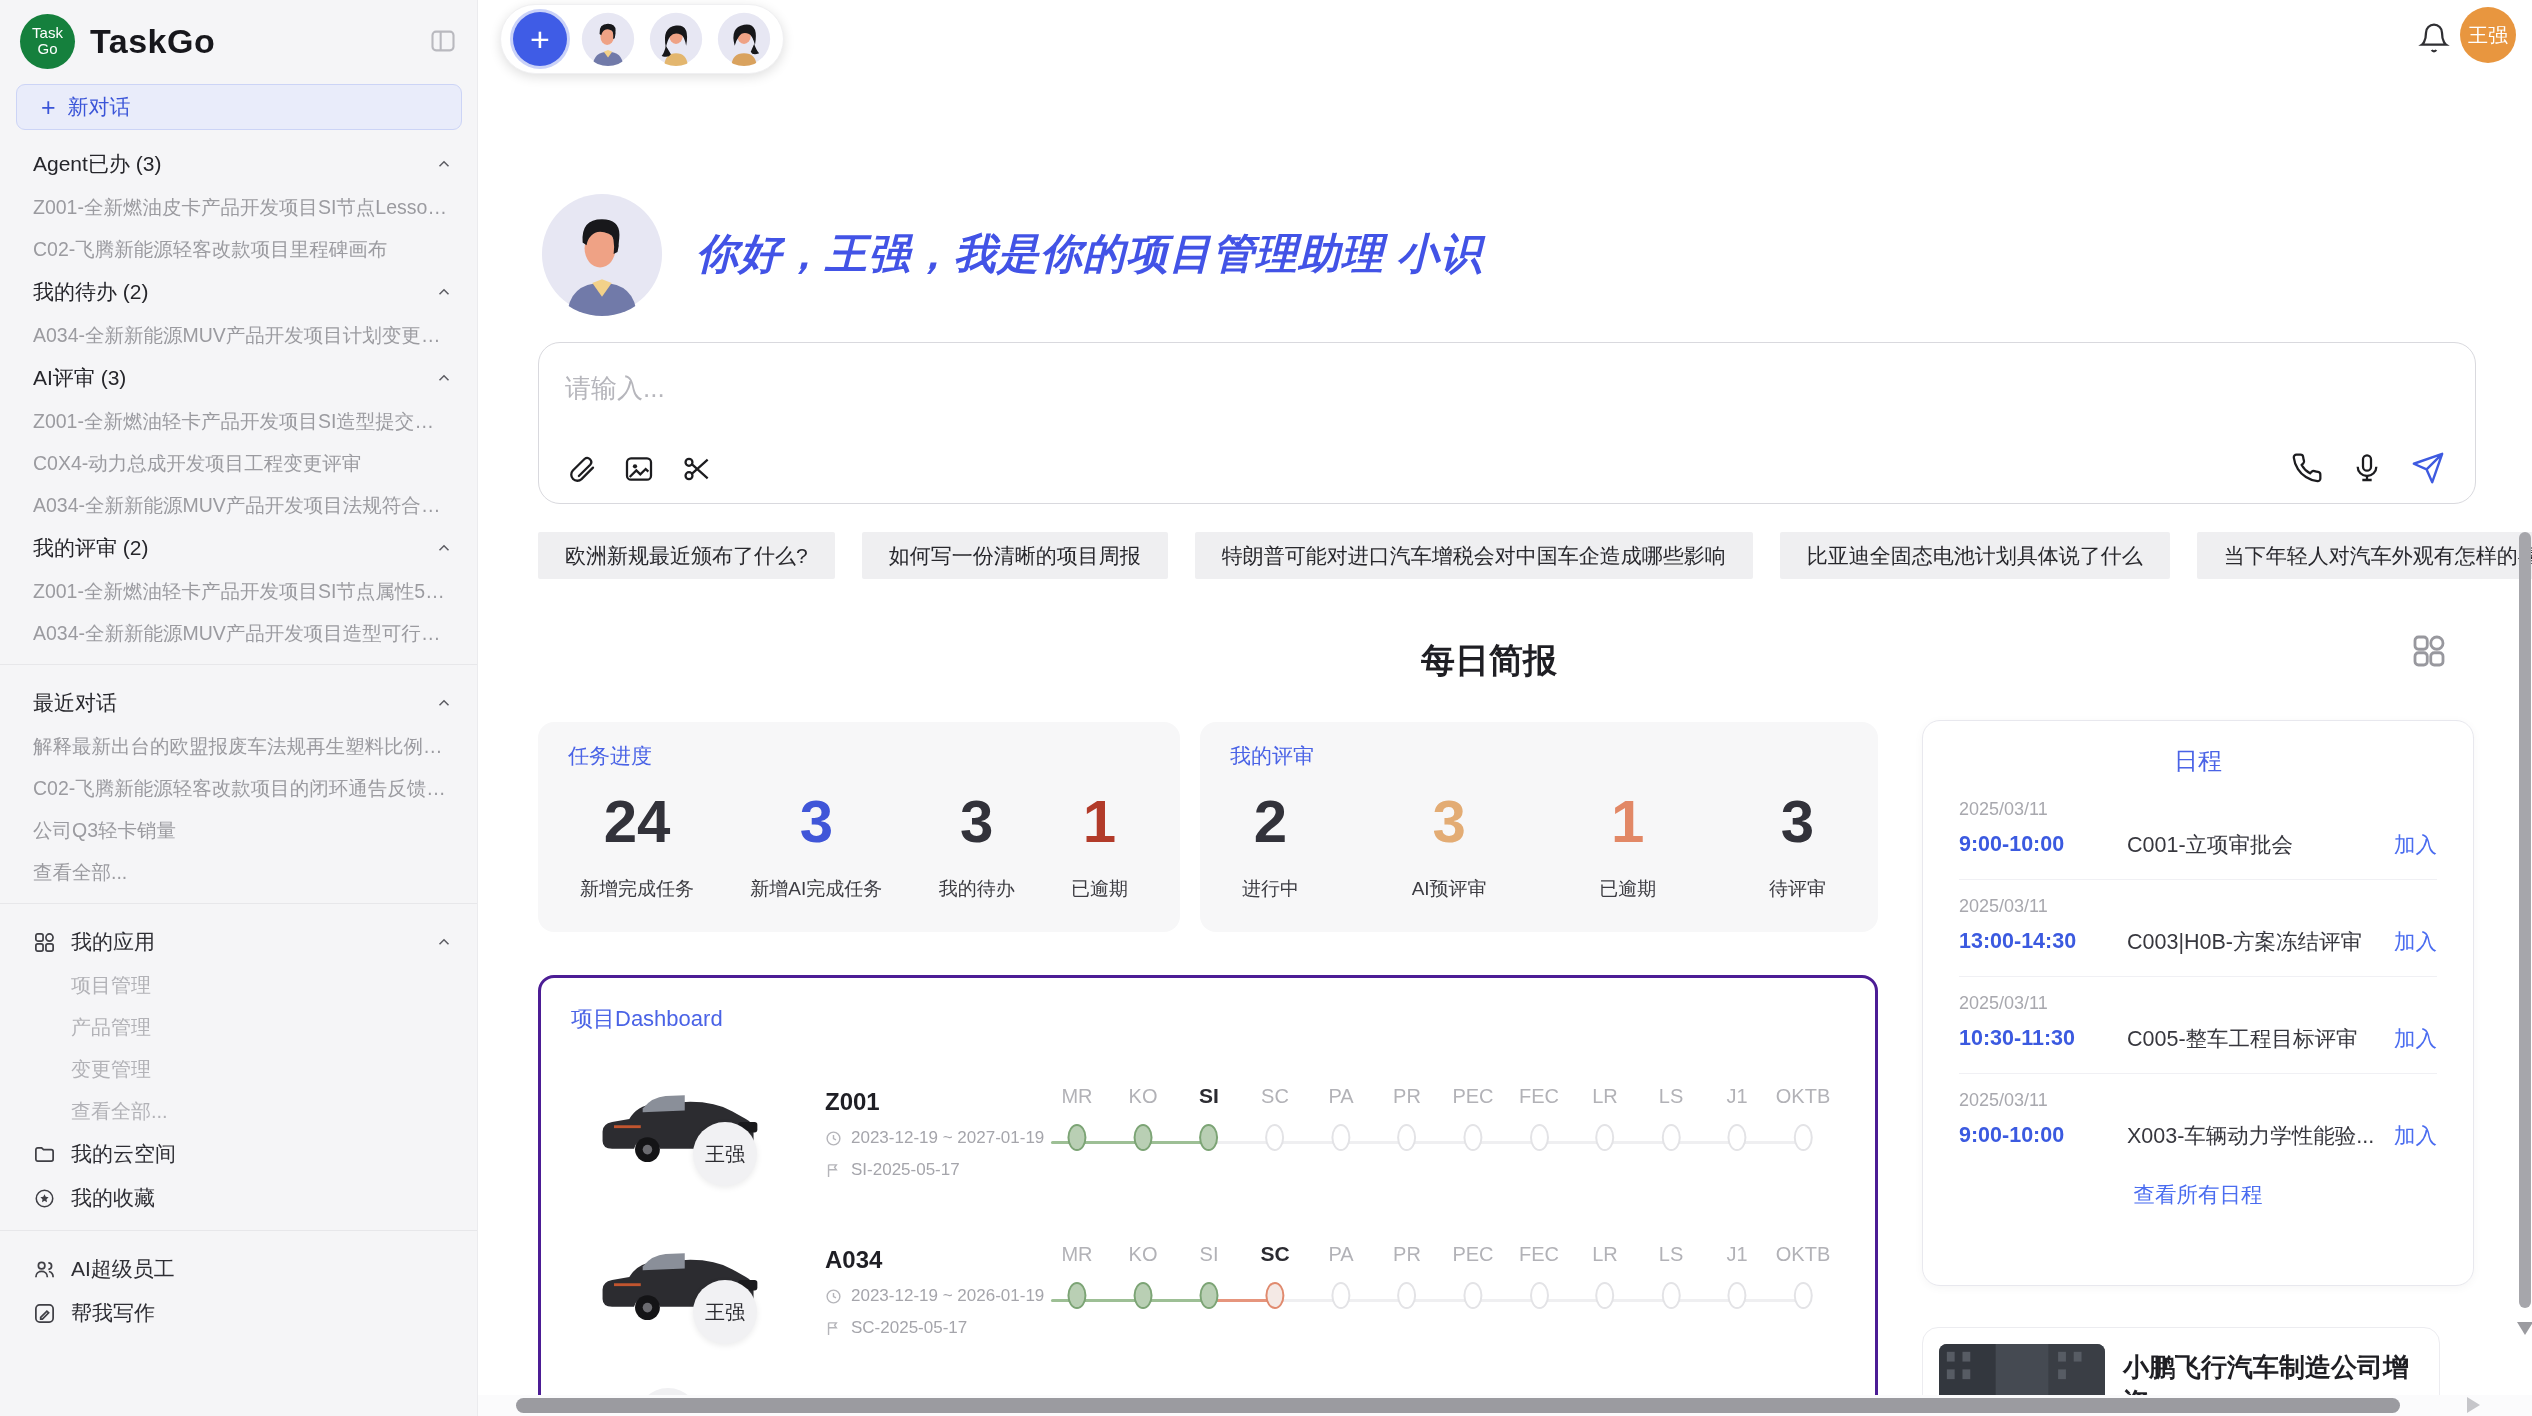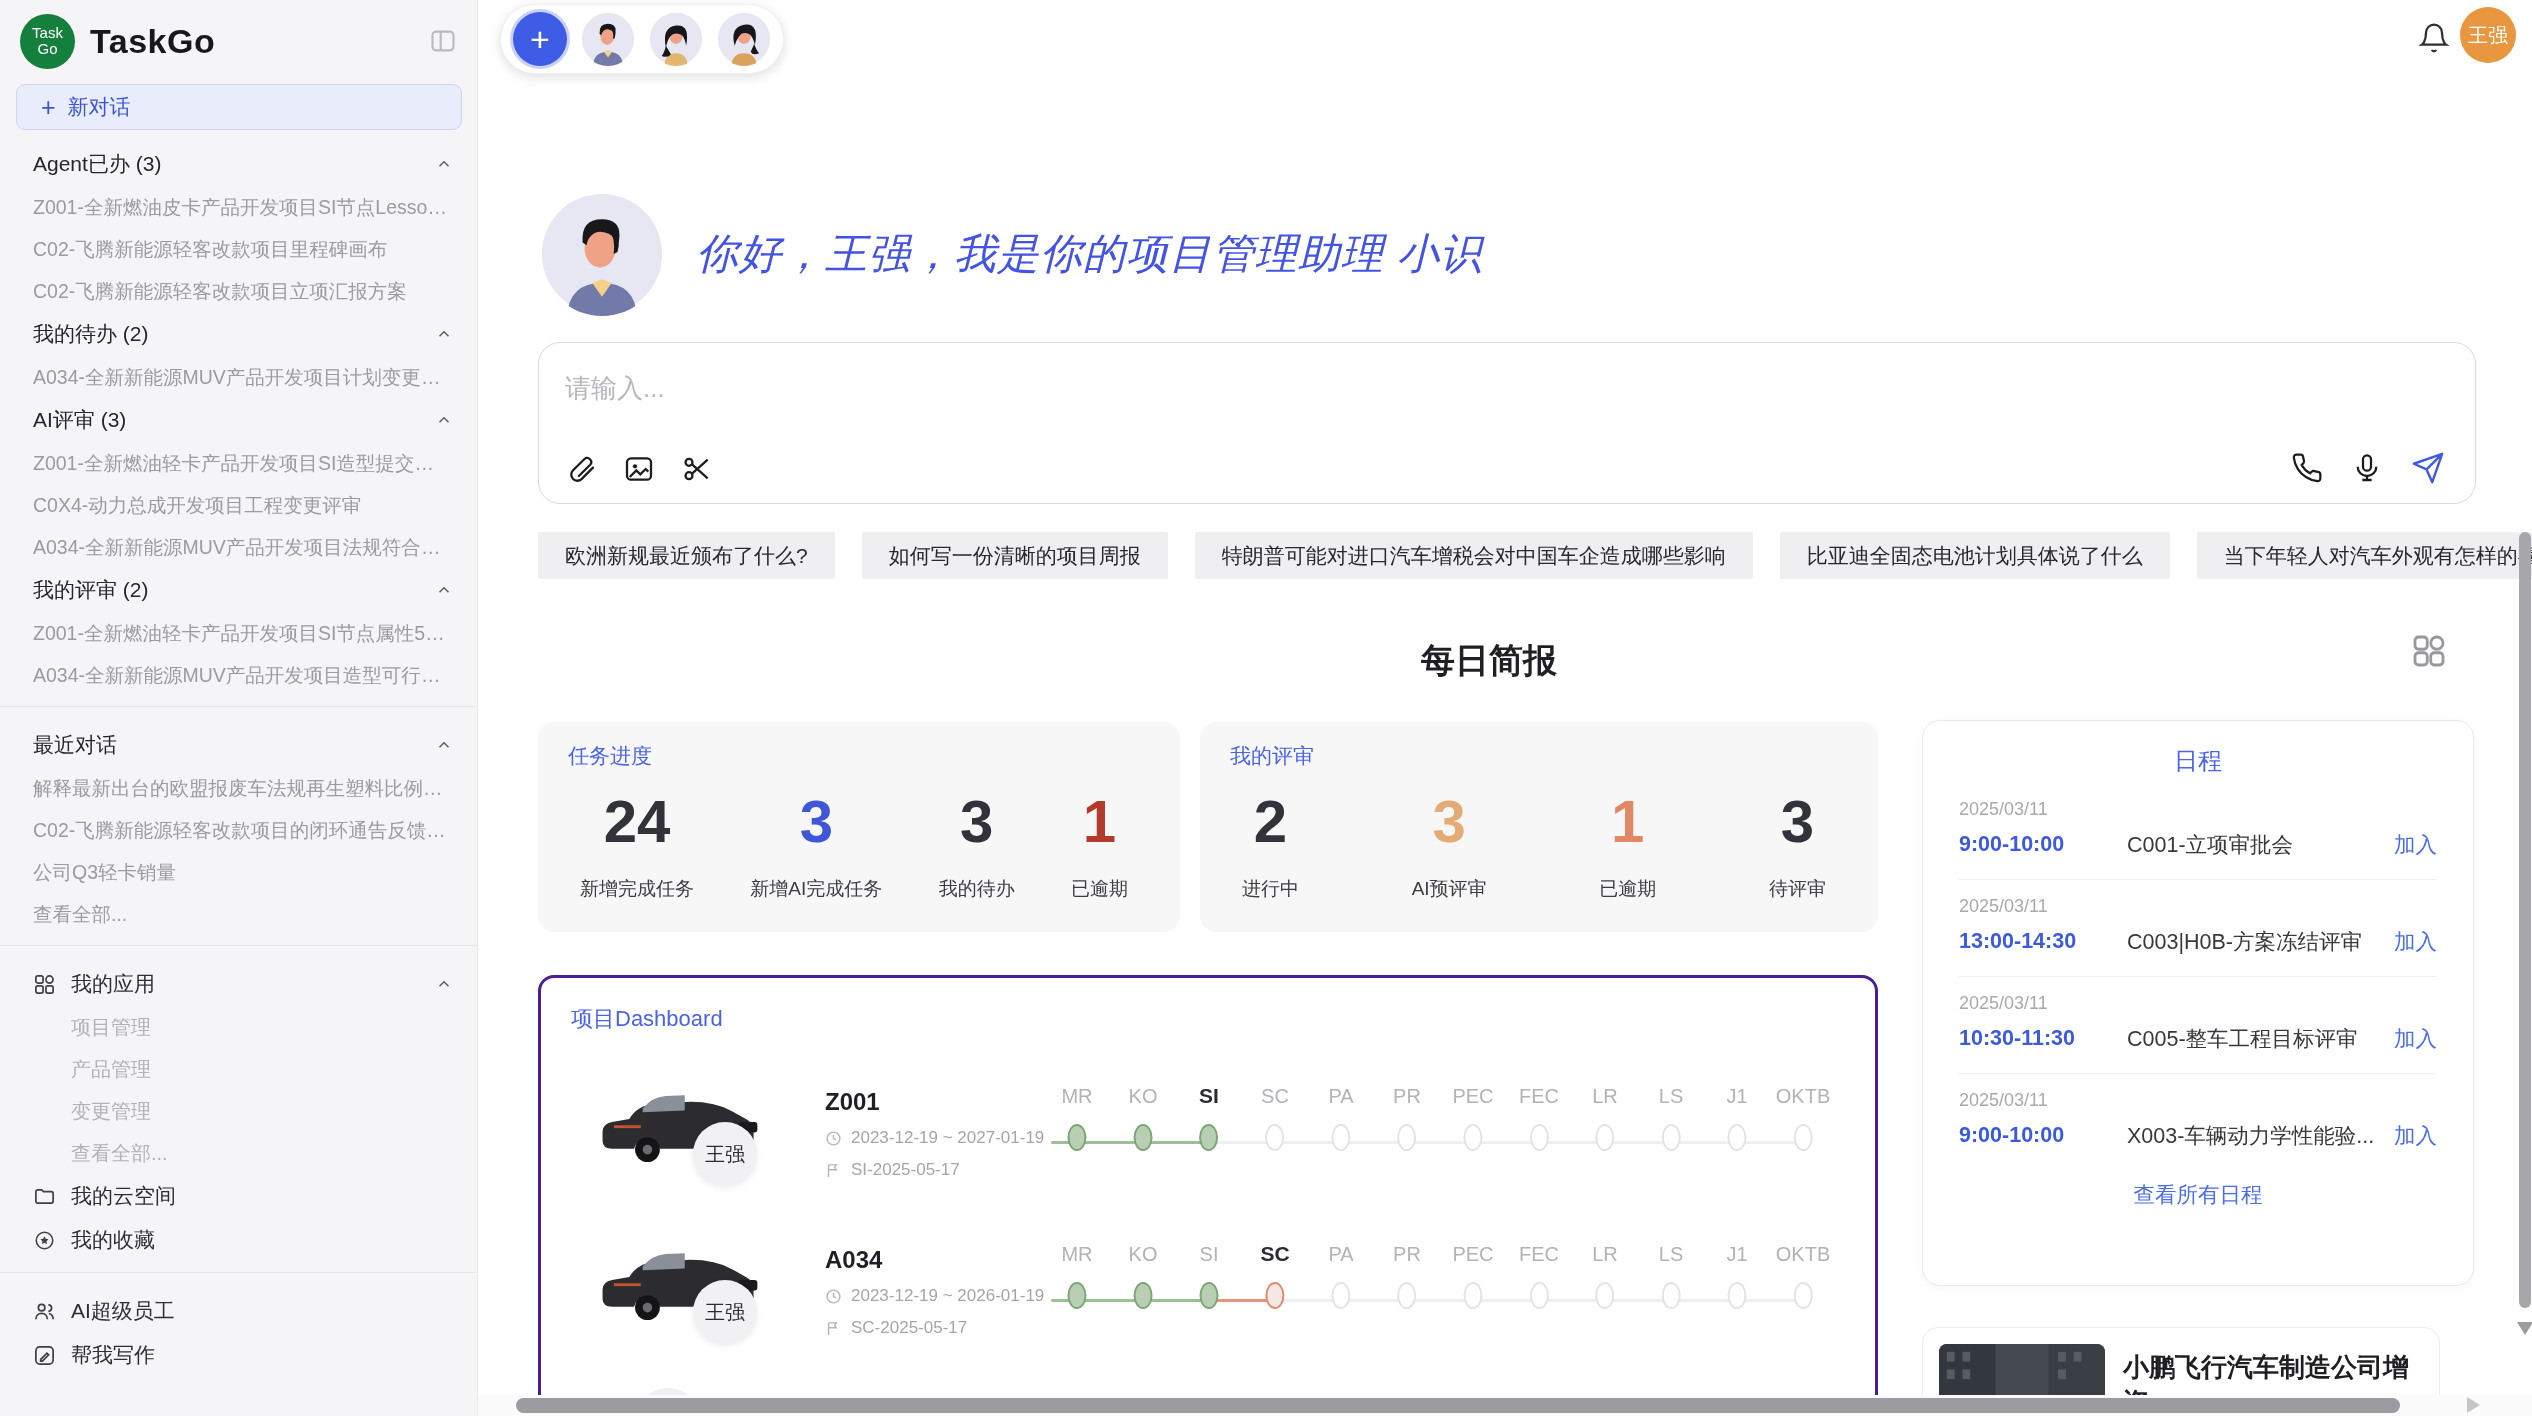--- a/index.html
+++ b/index.html
@@ -45,21 +45,21 @@
   .pill-avatar svg { display:block; width:100%; height:100%; }
   .bell { position:absolute; left:2418px; top:22px; color:#2f2f33; cursor:pointer; }
   .user-avatar { position:absolute; left:2460px; top:7px; width:56px; height:56px; border-radius:50%;
                  background:#e8963f; color:#fff; font-size:20px; display:flex; align-items:center;
                  justify-content:center; cursor:pointer; }
 
   
   .greeting { position:absolute; left:540px; top:192px; height:124px; display:flex; align-items:center; gap:32px;}
   .greet-avatar { width:124px; height:124px; border-radius:50%; overflow:hidden; flex:0 0 auto; }
   .greet-avatar svg { display:block; width:100%; height:100%;}
-  .greet-text { font-size:42px; font-weight:400; font-style:italic; color:#4253e6; letter-spacing:1px;}
+  .greet-text { font-size:42px; font-weight:700; font-style:italic; color:#4253e6; letter-spacing:1px;}
 
   
   .input-card { position:absolute; left:538px; top:342px; width:1938px; height:162px;
                 border:1.6px solid #d9d9de; border-radius:22px; background:#fff; }
   .chat-input { position:absolute; left:26px; top:28px; width:1600px; height:60px; border:none; outline:none;
                 resize:none; font-size:26px; color:#2b2b30; font-family:inherit; background:transparent;}
   .chat-input::placeholder { color:#b6b6bc; }
   .in-icons-l { position:absolute; left:26px; bottom:18px; display:flex; gap:26px; color:#1c1c1f;}
   .in-icons-r { position:absolute; right:30px; bottom:18px; display:flex; gap:28px; align-items:center; color:#1c1c1f;}
   .in-icons-l .ico, .in-icons-r .ico { cursor:pointer; display:flex; }
@@ -188,21 +188,20 @@
       <div class="sb-sec-head">
         <span>Agent已办 (3)</span>
         <span class="chev">
             <svg width="18" height="18" viewBox="0 0 24 24" fill="none" stroke="currentColor" stroke-width="2">
               <path d="M6 15 l6 -6 6 6"></path>
             </svg>
           </span>
       </div>
       <div class="sb-item">Z001-全新燃油皮卡产品开发项目SI节点Lesson Learn报告</div>
       <div class="sb-item">C02-飞腾新能源轻客改款项目里程碑画布</div>
-      <div class="sb-item">C02-飞腾新能源轻客改款项目立项汇报方案</div>
 
       <div class="sb-sec-head">
         <span>我的待办 (2)</span>
         <span class="chev">
             <svg width="18" height="18" viewBox="0 0 24 24" fill="none" stroke="currentColor" stroke-width="2">
               <path d="M6 15 l6 -6 6 6"></path>
             </svg>
           </span>
       </div>
       <div class="sb-item">A034-全新新能源MUV产品开发项目计划变更表编写</div>

